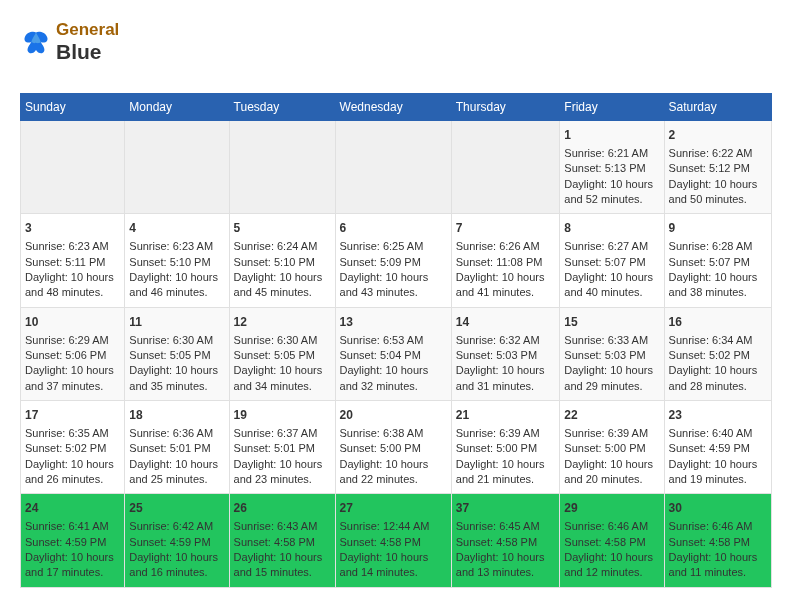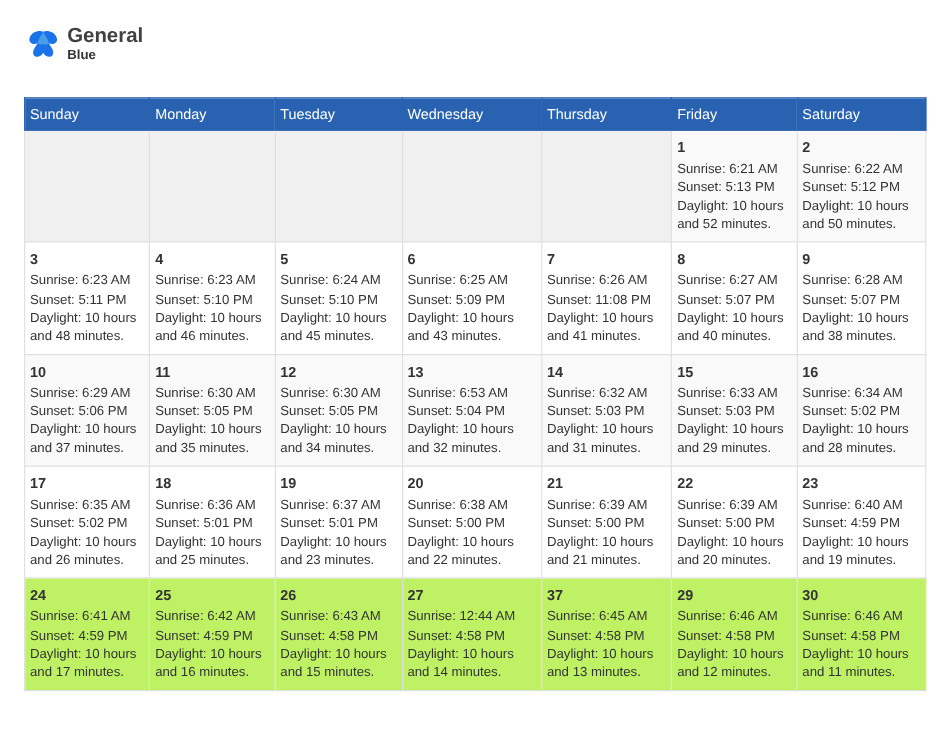--- a/index.html
+++ b/index.html
@@ -75,35 +75,35 @@
     .day-num {
       font-weight: bold;
       font-size: 12px;
       display: block;
       margin-bottom: 2px;
     }
     .empty-cell {
       background: #f0f0f0 !important;
     }
     tbody tr:last-child {
-      background: #bef264;
+      background: #22c55e;
     }
   </style>
 </head>
 <body>
 
 <div class="header">
   <div class="logo">
     <svg class="logo-bird" viewBox="0 0 40 40">
       <path d="M20 8 C24 6, 32 8, 34 14 C36 20, 30 22, 26 20 C28 24, 32 28, 30 32 C28 36, 22 34, 20 30 C18 34, 12 36, 10 32 C8 28, 12 24, 14 20 C10 22, 4 20, 6 14 C8 8, 16 6, 20 8Z" fill="#1a73e8"></path>
       <path d="M20 8 C22 12, 24 14, 26 20 C24 22, 20 22, 20 20 C20 22, 16 22, 14 20 C16 14, 18 12, 20 8Z" fill="#4a9de8"></path>
     </svg>
     <div>
-      <div style="font-size:17px;font-weight:bold;color:#404040;">General</div>
-      <div style="font-size:11px;font-weight:bold;color:#333;">Blue</div>
+      <div style="font-size:17px;font-weight:bold;color:#a16207;">General</div>
+      <div style="font-size:21px;font-weight:bold;color:#333;">Blue</div>
     </div>
   </div>
   <div class="title-block">
     <h1></h1>
     <h2></h2>
   </div>
 </div>
 
 <table>
   <thead>

